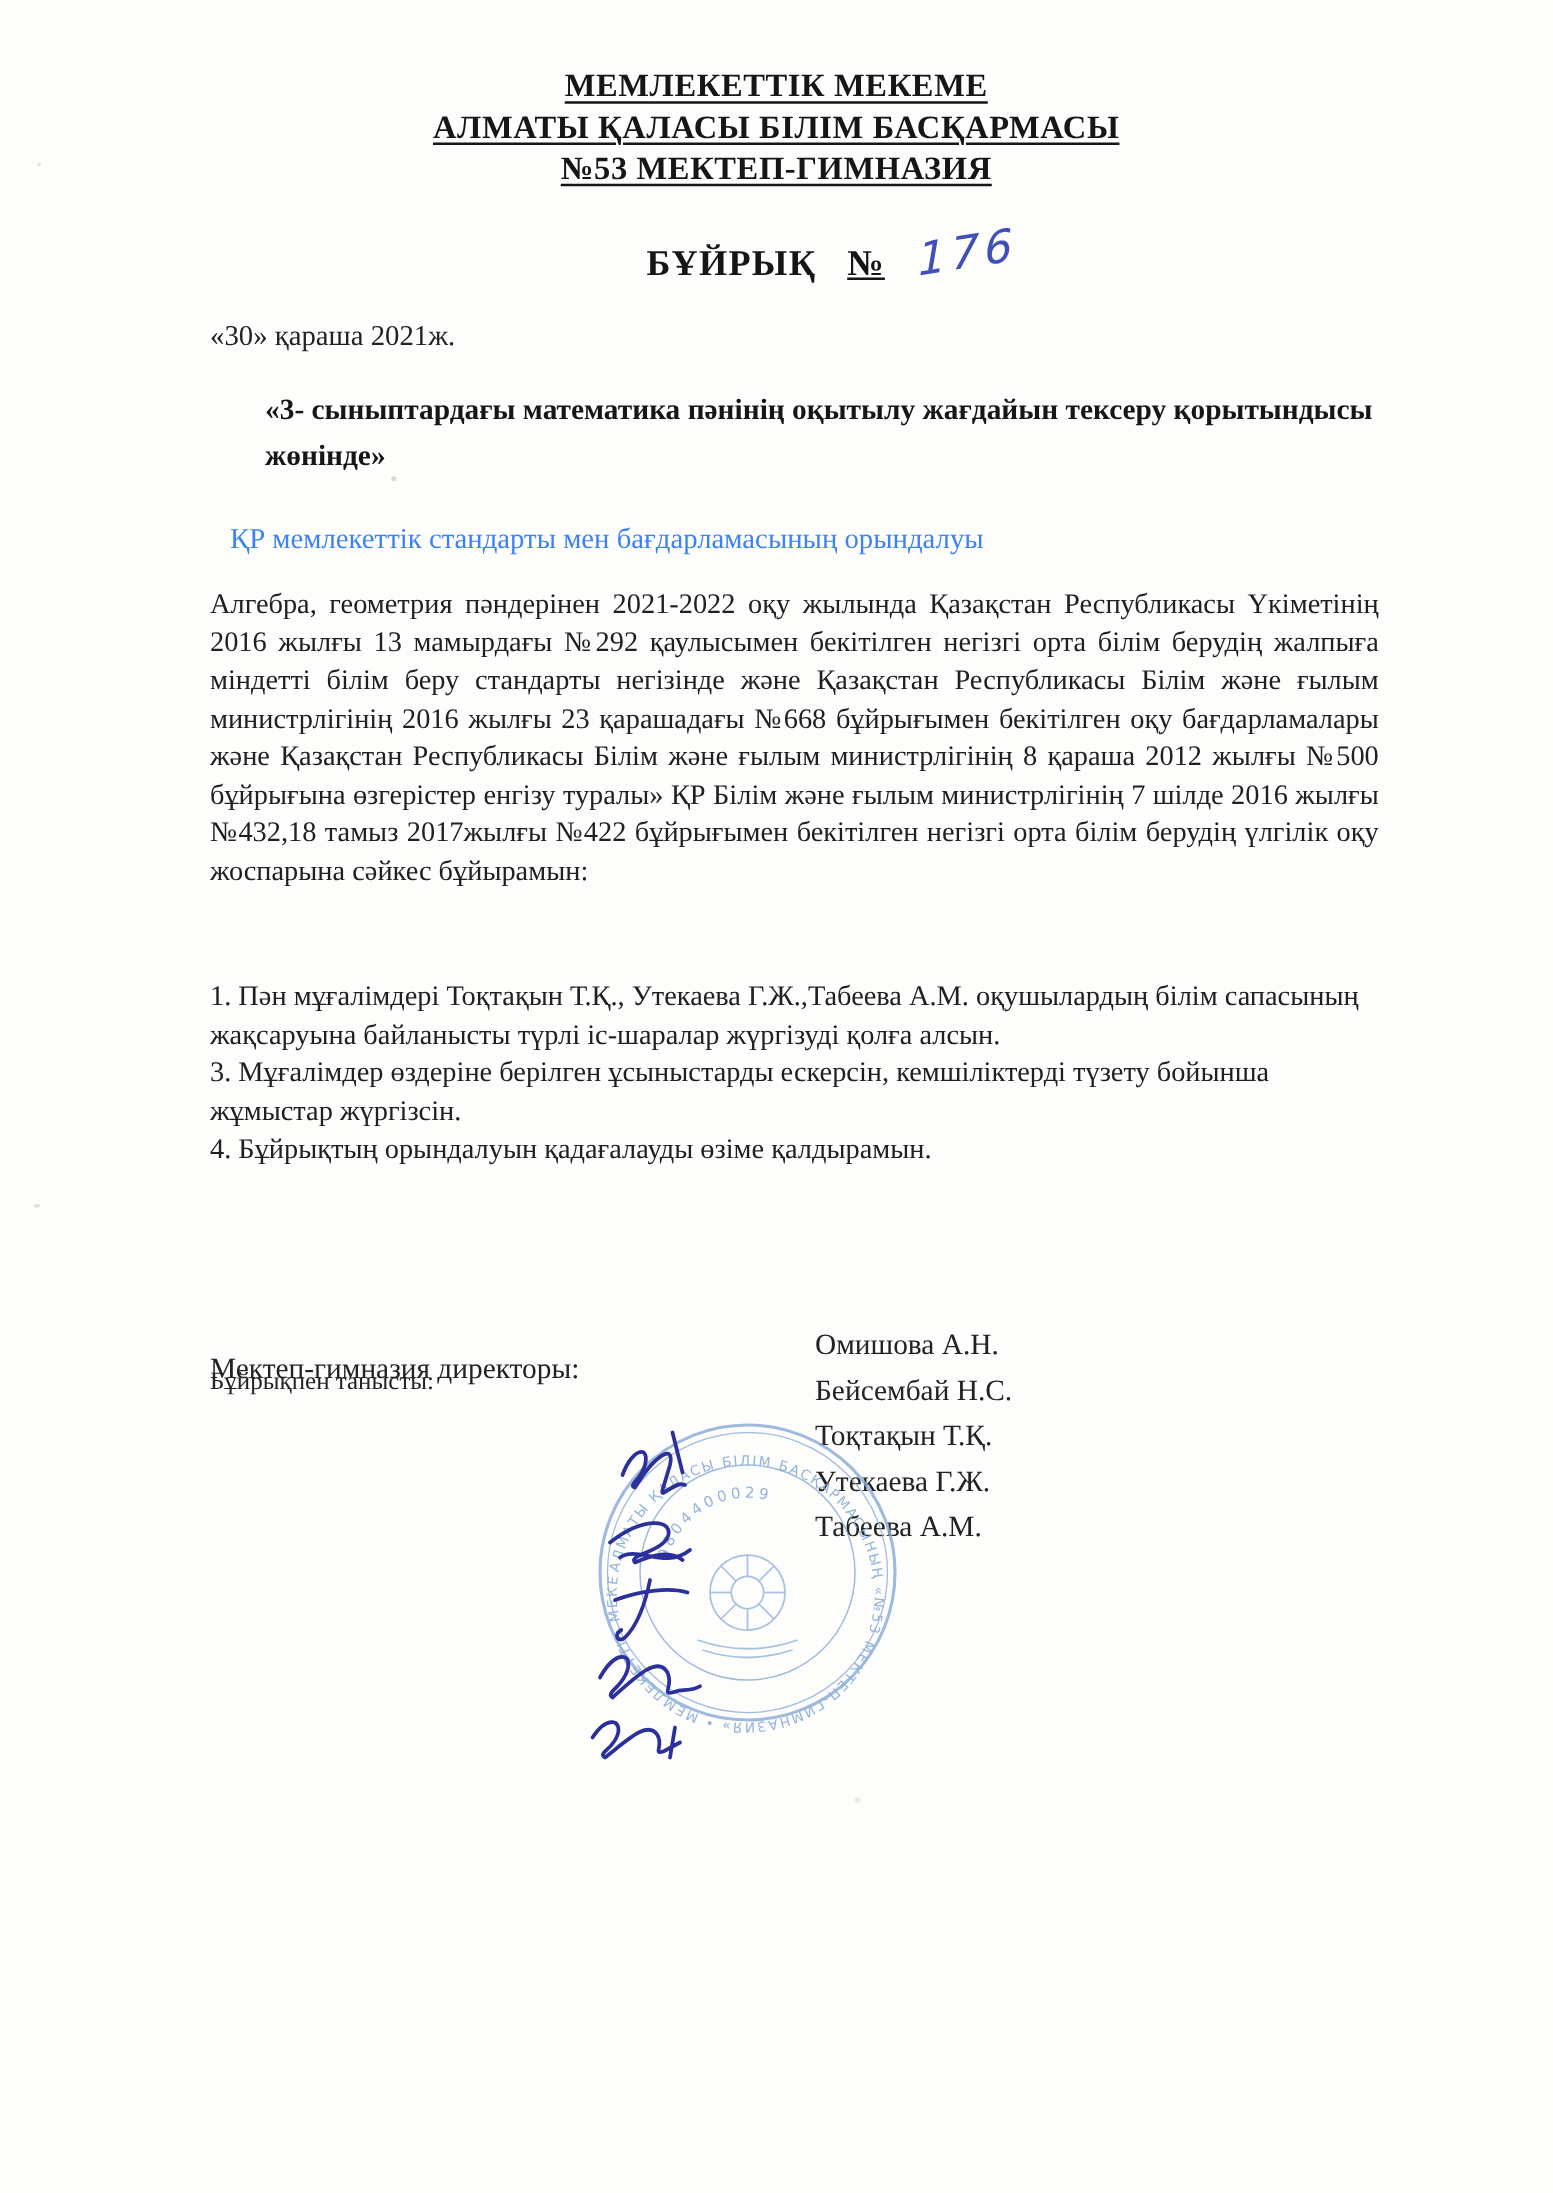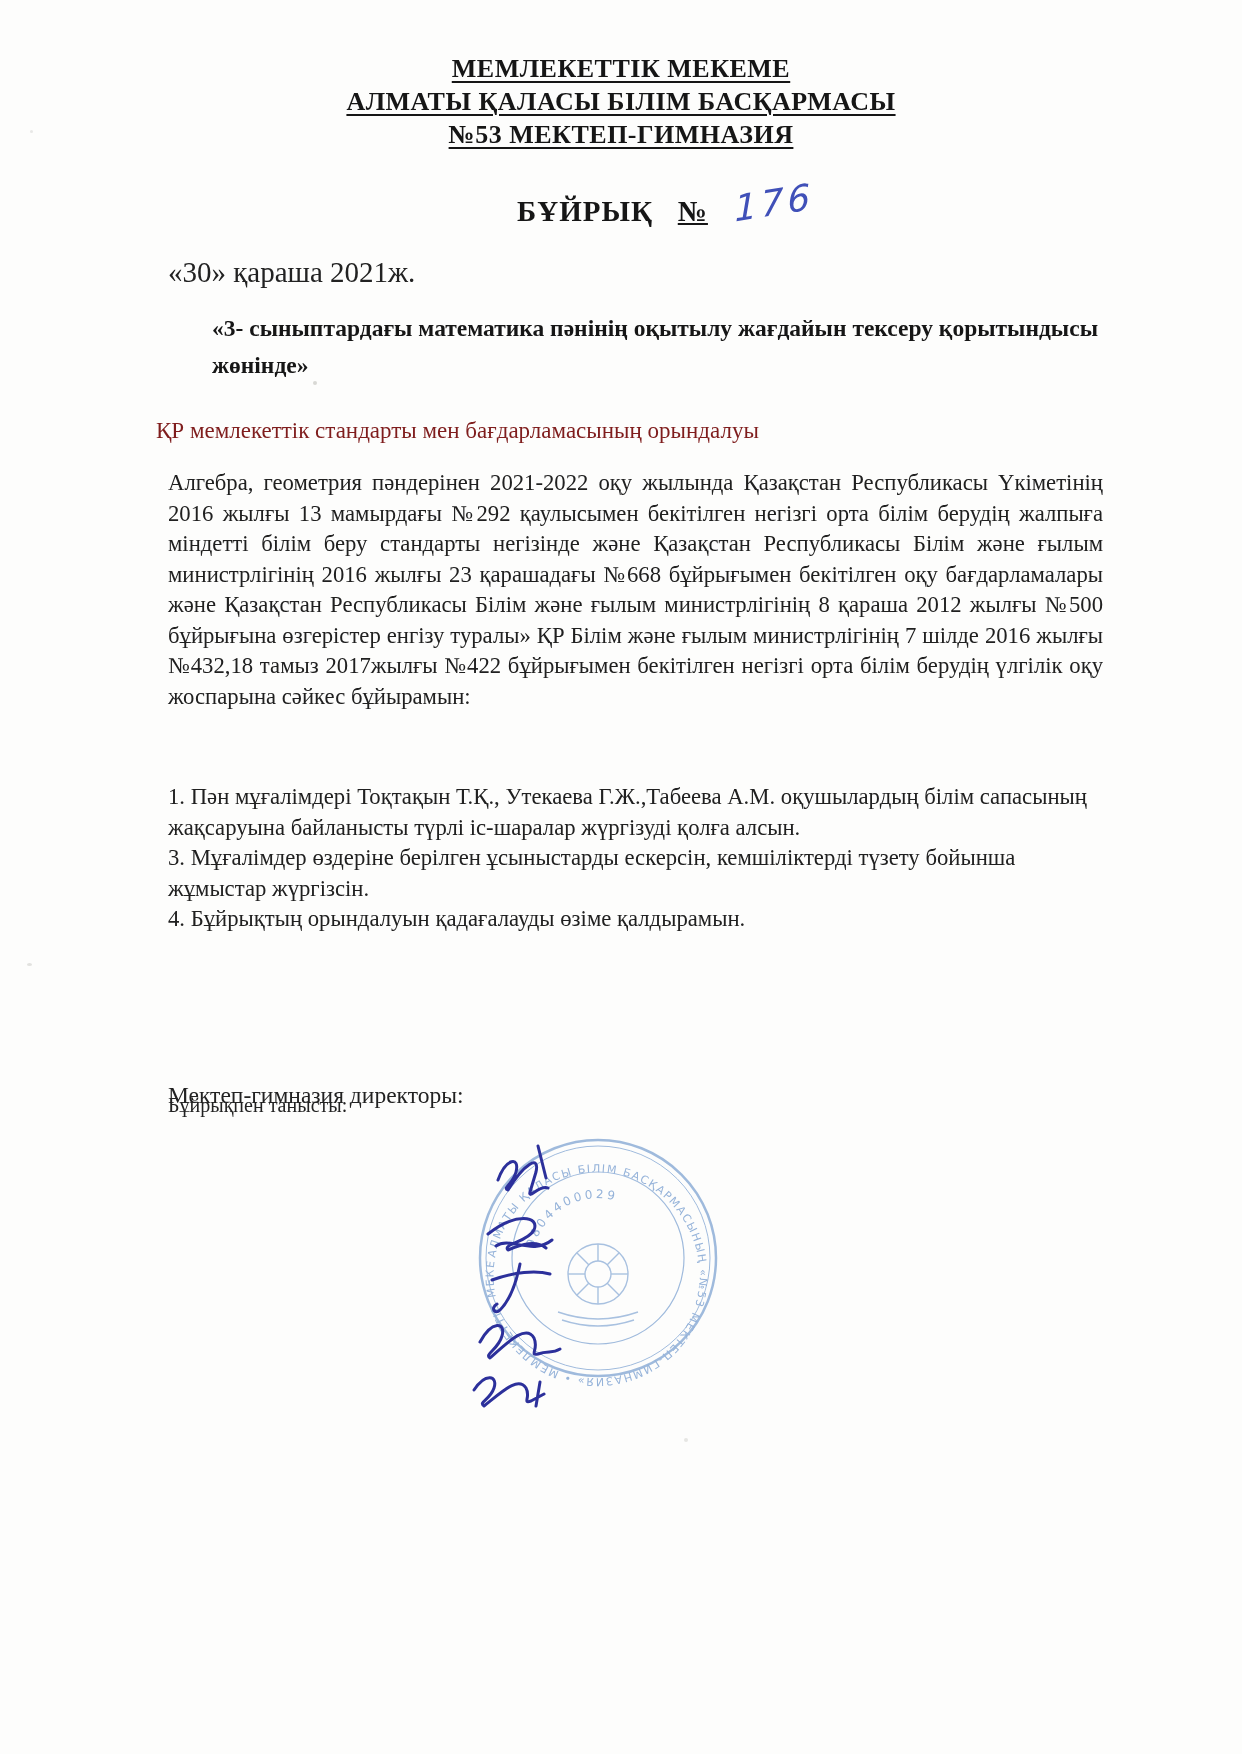--- a/index.html
+++ b/index.html
@@ -28,26 +28,26 @@
   .order-line .no{text-decoration:underline;}
   .hand-number{
     display:inline-block;
     font-family:"DejaVu Sans", sans-serif;
     font-style:italic;font-weight:400;
     font-size:36px;color:#4050b8;
     transform:rotate(-9deg) skewX(-8deg);
     margin-left:18px;vertical-align:6px;
     letter-spacing:4px;
   }
-  .date-line{position:absolute;left:168px;top:256px;font-size:29px;color:#222;}
+  .date-line{position:absolute;left:168px;top:256px;font-size:23px;color:#222;}
   .subject{
     position:absolute;left:168px;top:310px;width:940px;
     font-weight:bold;font-size:23.5px;line-height:37px;color:#161616;margin-left:44px;
   }
-  .standard-line{position:absolute;left:156px;top:418px;font-size:23px;color:#7f1d1d;}
+  .standard-line{position:absolute;left:184px;top:418px;font-size:23px;color:#3b82f6;}
   .body-par{
     position:absolute;left:168px;top:468px;width:935px;
     font-size:22.7px;line-height:30.5px;text-align:justify;color:#202020;
   }
   .items{
     position:absolute;left:168px;top:782px;width:945px;
     font-size:22.7px;line-height:30.5px;color:#202020;
   }
   .items .item{margin:0;}
   
@@ -98,20 +98,27 @@
 
   <div class="items">
     <p class="item">1. Пән мұғалімдері  Тоқтақын Т.Қ., Утекаева Г.Ж.,Табеева А.М. оқушылардың  білім сапасының жақсаруына байланысты түрлі іс-шаралар жүргізуді қолға алсын.</p>
     <p class="item">3. Мұғалімдер өздеріне берілген ұсыныстарды ескерсін, кемшіліктерді түзету бойынша жұмыстар жүргізсін.</p>
     <p class="item">4. Бұйрықтың орындалуын қадағалауды өзіме қалдырамын.</p>
   </div>
 
   <div class="sig-label-1">Мектеп-гимназия директоры:</div>
   <div class="sig-label-2">Бұйрықпен танысты:</div>
 
+  <div class="names">
+    <div>Омишова А.Н.</div>
+    <div>Бейсембай Н.С.</div>
+    <div>Тоқтақын Т.Қ.</div>
+    <div>Утекаева Г.Ж.</div>
+    <div>Табеева А.М.</div>
+  </div>
 
   <svg class="stamp" viewBox="0 0 272 272">
     <defs>
       <path id="ringPath" d="M 33,136 A 103,103 0 1 1 32.9,136.6"></path>
       <path id="numPath" d="M 72,126 A 66,66 0 0 1 200,126"></path>
     </defs>
     <circle cx="136" cy="136" r="118" fill="none" stroke="#8bacd6" stroke-width="2.5"></circle>
     <circle cx="136" cy="136" r="112" fill="none" stroke="#8bacd6" stroke-width="1"></circle>
     <circle cx="136" cy="136" r="86" fill="none" stroke="#8bacd6" stroke-width="1.2"></circle>
     <text font-size="11" letter-spacing="1.5">

